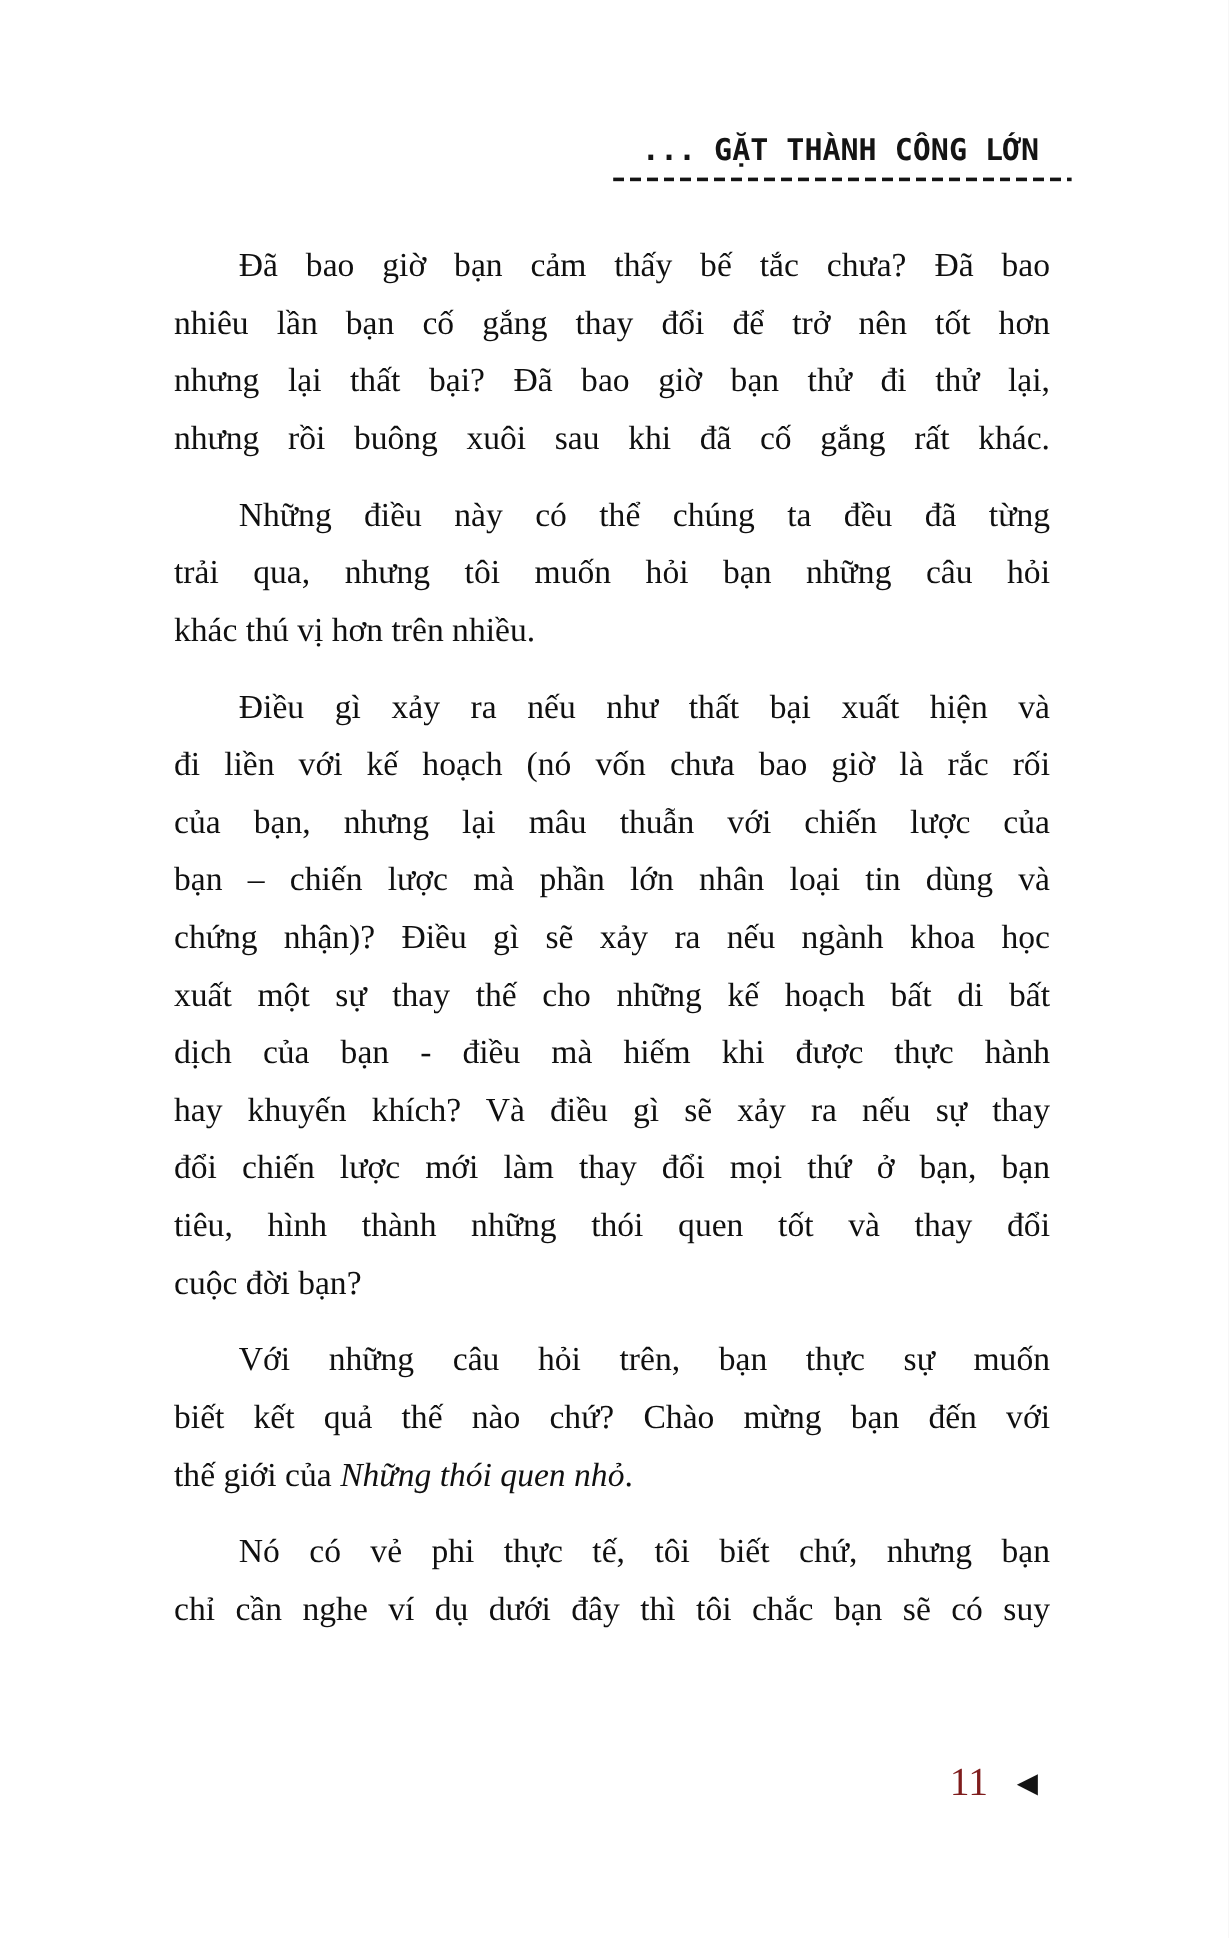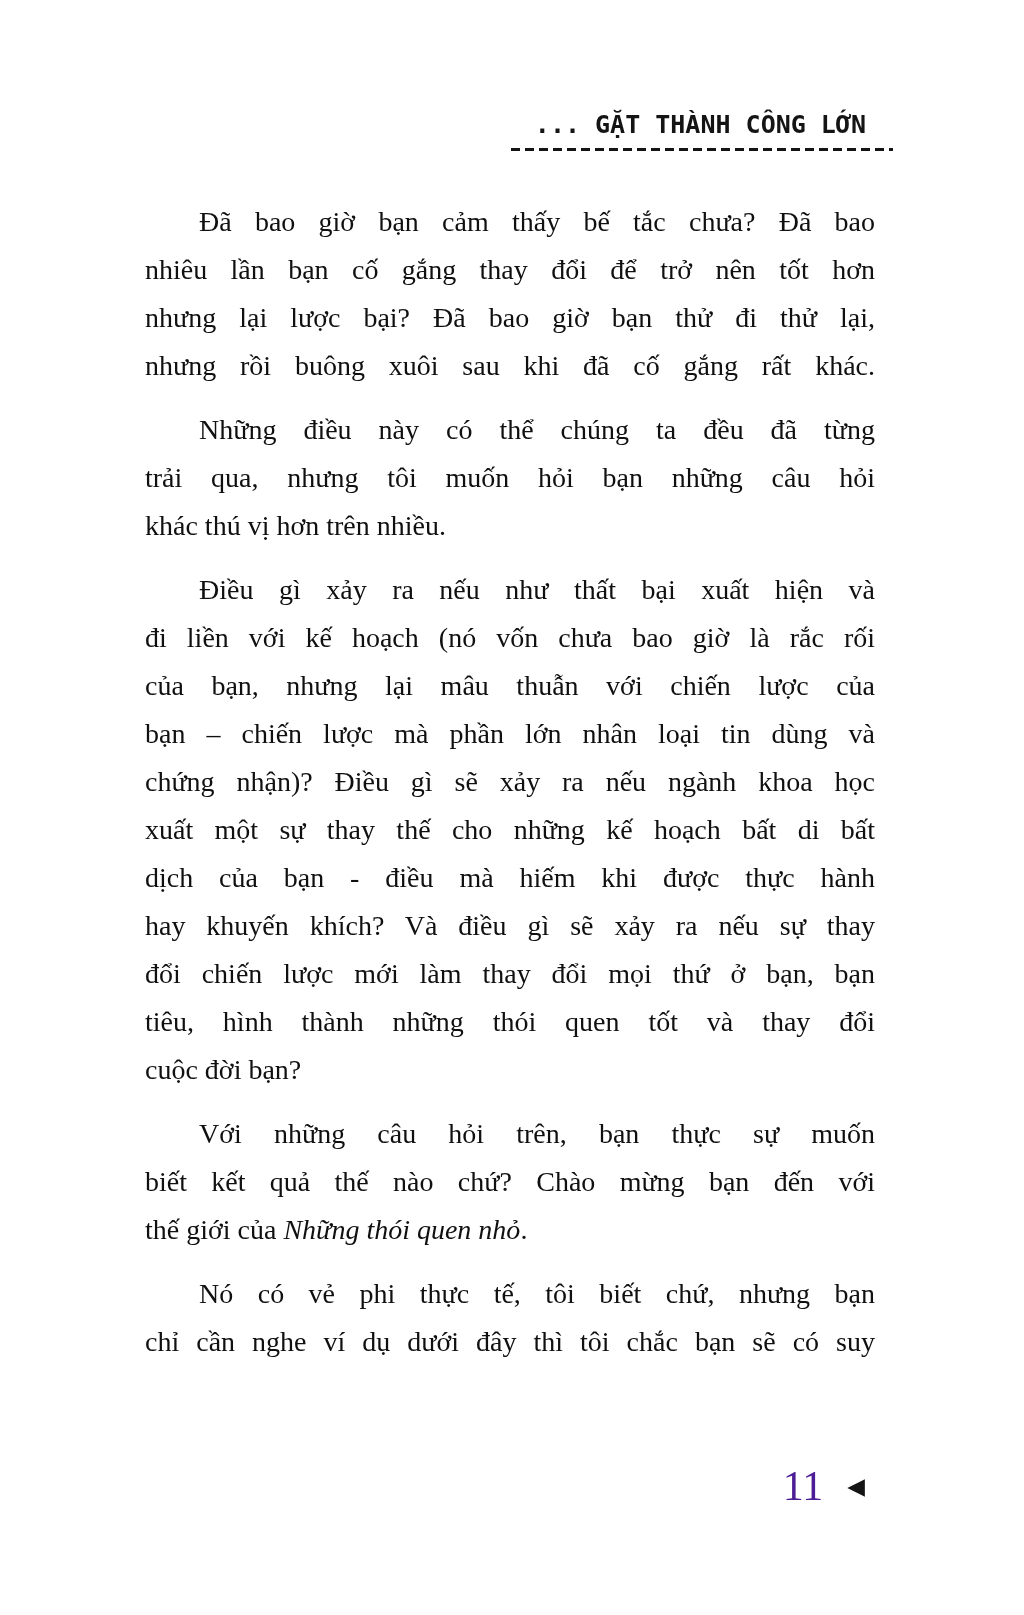--- a/index.html
+++ b/index.html
@@ -29,38 +29,38 @@
   }
   .para { margin:16px 0 9px 0; }
   .line { text-align:justify; text-align-last:justify; }
   .line.no-stretch { text-align-last:left; }
   .line.indent { text-indent:54px; }
   .line em { font-style:italic; }
   .footer {
     position:absolute; top:1466px; right:159px;
     display:flex; align-items:center; gap:24px;
   }
-  .page-number { font-size:42px; line-height:40px; color:#4c1d95; }
+  .page-number { font-size:33px; line-height:40px; color:#7f1d1d; }
   .page-marker {
     font-family:"DejaVu Sans",sans-serif;
     font-size:23px; line-height:40px; color:#141414;
   }
 </style>
 </head>
 <body>
 
 <div class="page">
   <div class="header-title">... GẶT THÀNH CÔNG LỚN</div>
   <div class="header-rule"></div>
 
   <div class="body-text">
       <div class="para">
         <div class="line indent"><span>Đã bao giờ bạn cảm thấy bế tắc chưa? Đã bao</span></div>
         <div class="line"><span>nhiêu lần bạn cố gắng thay đổi để trở nên tốt hơn</span></div>
-        <div class="line"><span>nhưng lại lược bại? Đã bao giờ bạn thử đi thử lại,</span></div>
+        <div class="line"><span>nhưng lại thất bại? Đã bao giờ bạn thử đi thử lại,</span></div>
         <div class="line"><span>nhưng rồi buông xuôi sau khi đã cố gắng rất khác.</span></div>
       </div>
       <div class="para">
         <div class="line indent"><span>Những điều này có thể chúng ta đều đã từng</span></div>
         <div class="line"><span>trải qua, nhưng tôi muốn hỏi bạn những câu hỏi</span></div>
         <div class="line no-stretch"><span>khác thú vị hơn trên nhiều.</span></div>
       </div>
       <div class="para">
         <div class="line indent"><span>Điều gì xảy ra nếu như thất bại xuất hiện và</span></div>
         <div class="line"><span>đi liền với kế hoạch (nó vốn chưa bao giờ là rắc rối</span></div>

